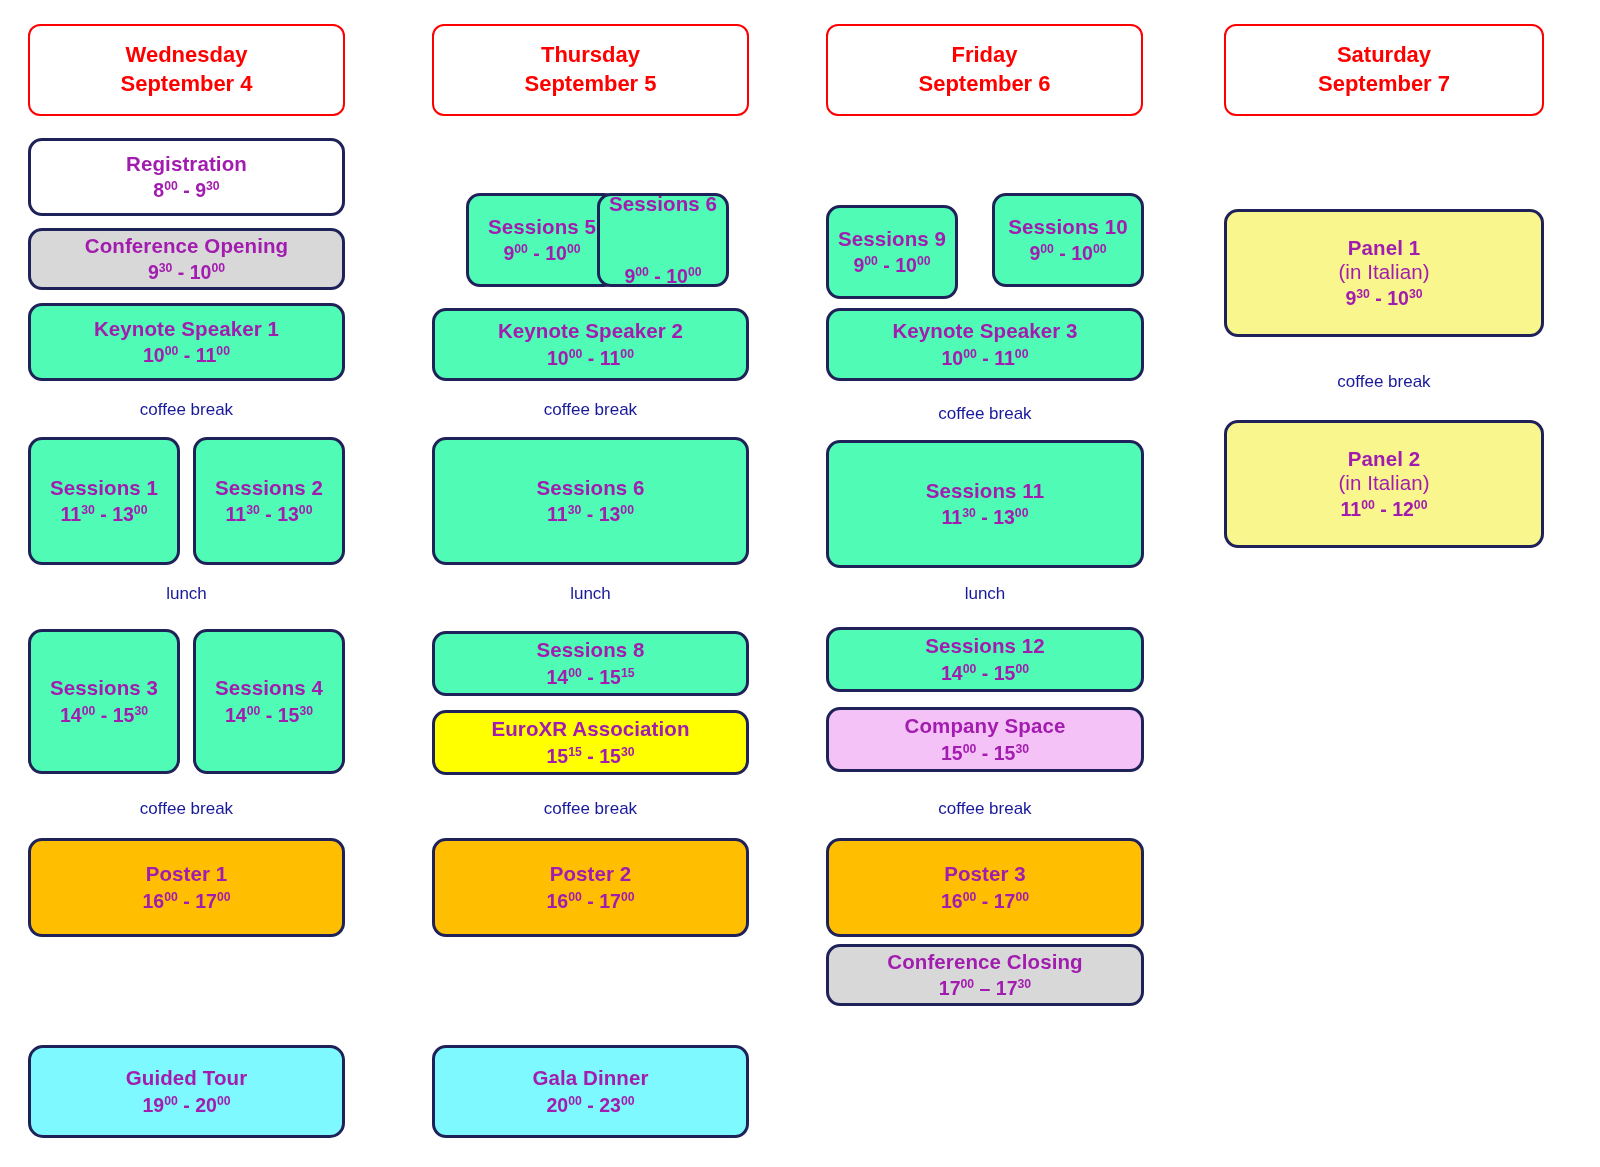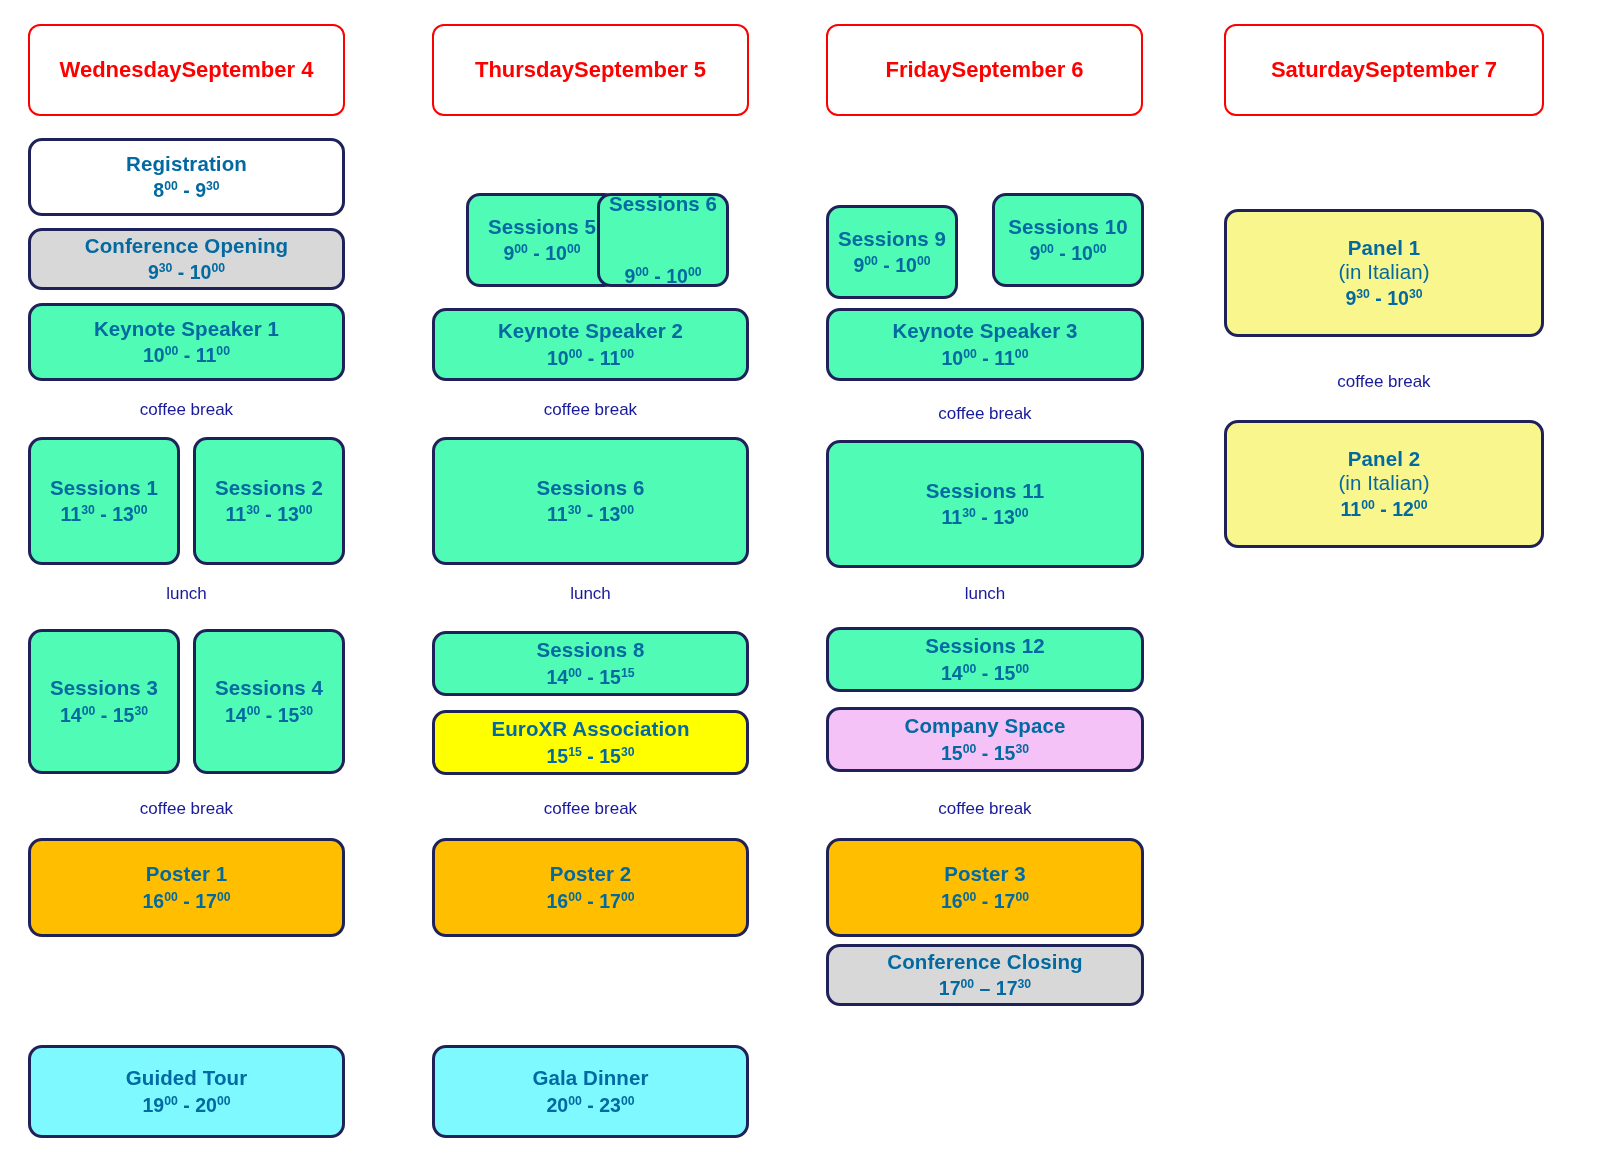--- a/index.html
+++ b/index.html
@@ -12,42 +12,42 @@
     overflow:hidden;
   }
   .stage{position:absolute;left:0;top:0;width:1600px;height:1167px;}
 
   
   .card{
     position:absolute;
     box-sizing:border-box;
     border:3px solid #1F2259;
     border-radius:14px;
-    color:#0369a1;
+    color:#a21caf;
     display:flex;
     flex-direction:column;
     align-items:center;
     justify-content:center;
     text-align:center;
     line-height:1.18;
   }
   .card .ttl{font-weight:bold;font-size:20.5px;letter-spacing:.1px;white-space:nowrap;}
   .card .sub{font-weight:normal;font-size:20.5px;letter-spacing:.1px;white-space:nowrap;}
   .card .tm{font-weight:bold;font-size:19.5px;margin-top:3px;white-space:nowrap;}
   .card .tm sup{font-size:.63em;font-weight:bold;vertical-align:super;line-height:0;}
 
   
   .dayhead{
     position:absolute;
     box-sizing:border-box;
     border:2.5px solid #FF0000;
     border-radius:12px;
     background:#ffffff;
     color:#FF0000;
-    display:flex;flex-direction:row;
+    display:flex;flex-direction:column;
     align-items:center;justify-content:center;
     text-align:center;
     font-weight:bold;
     font-size:22px;
     line-height:1.3;
   }
 
   
   .brk{
     position:absolute;
@@ -129,21 +129,21 @@
     <div class="tm"><span>14</span><sup>00</sup> <span>-</span> <span>15</span><sup>30</sup></div>
   </div>
 
   <div class="brk" style="left:28px;top:799px;width:317px;">coffee break</div>
 
   <div class="card c-orange" style="left:28px;top:838px;width:317px;height:99px;">
     <div class="ttl">Poster 1</div>
     <div class="tm"><span>16</span><sup>00</sup> <span>-</span> <span>17</span><sup>00</sup></div>
   </div>
 
-  <div class="card c-cyan" style="left:28px;top:1045px;width:317px;height:93px;">
+  <div class="card c-cyan" style="left:28px;top:1045px;width:317px;height:93px;border-radius:15px;">
     <div class="ttl">Guided Tour</div>
     <div class="tm"><span>19</span><sup>00</sup> <span>-</span> <span>20</span><sup>00</sup></div>
   </div>
 
   <div class="card c-green" style="left:432px;top:193px;width:152px;height:94px;margin-left:34px;">
     <div class="ttl">Sessions 5</div>
     <div class="tm"><span>9</span><sup>00</sup> <span>-</span> <span>10</span><sup>00</sup></div>
   </div>
 
   <div class="card c-green" style="left:597px;top:193px;width:132px;height:94px;gap:46px;">

